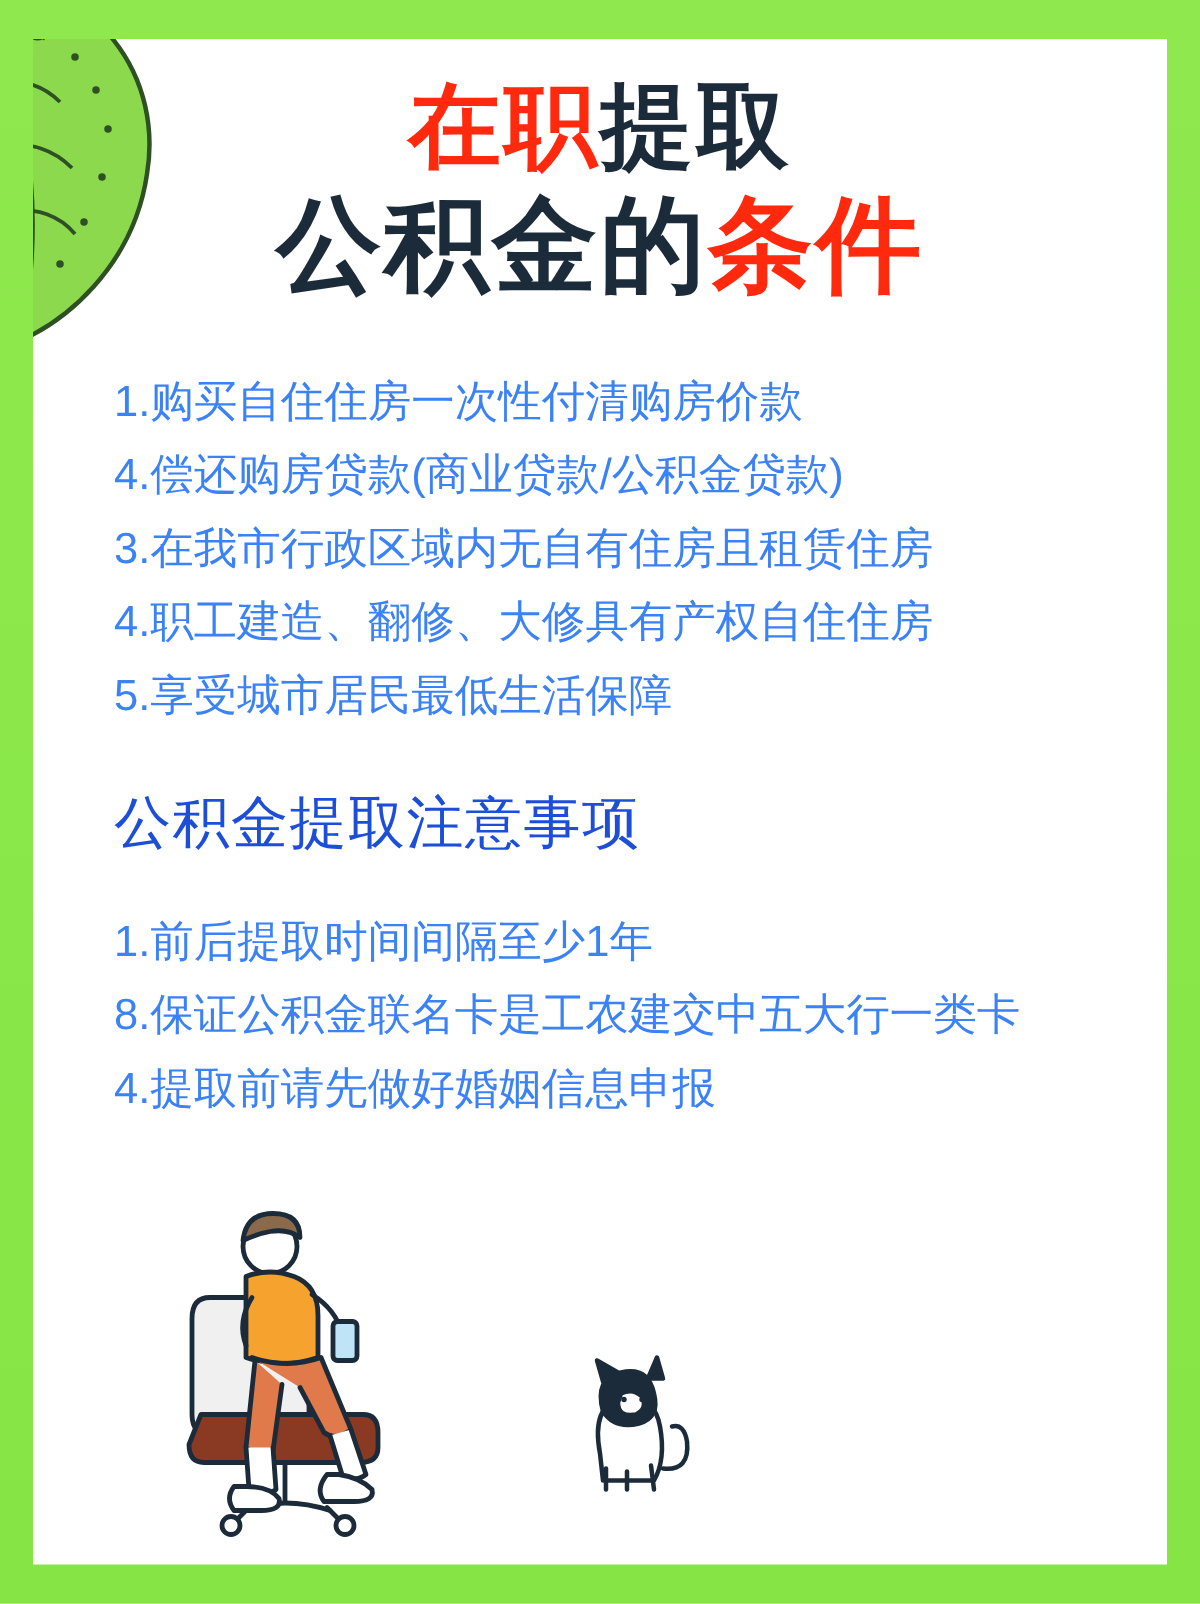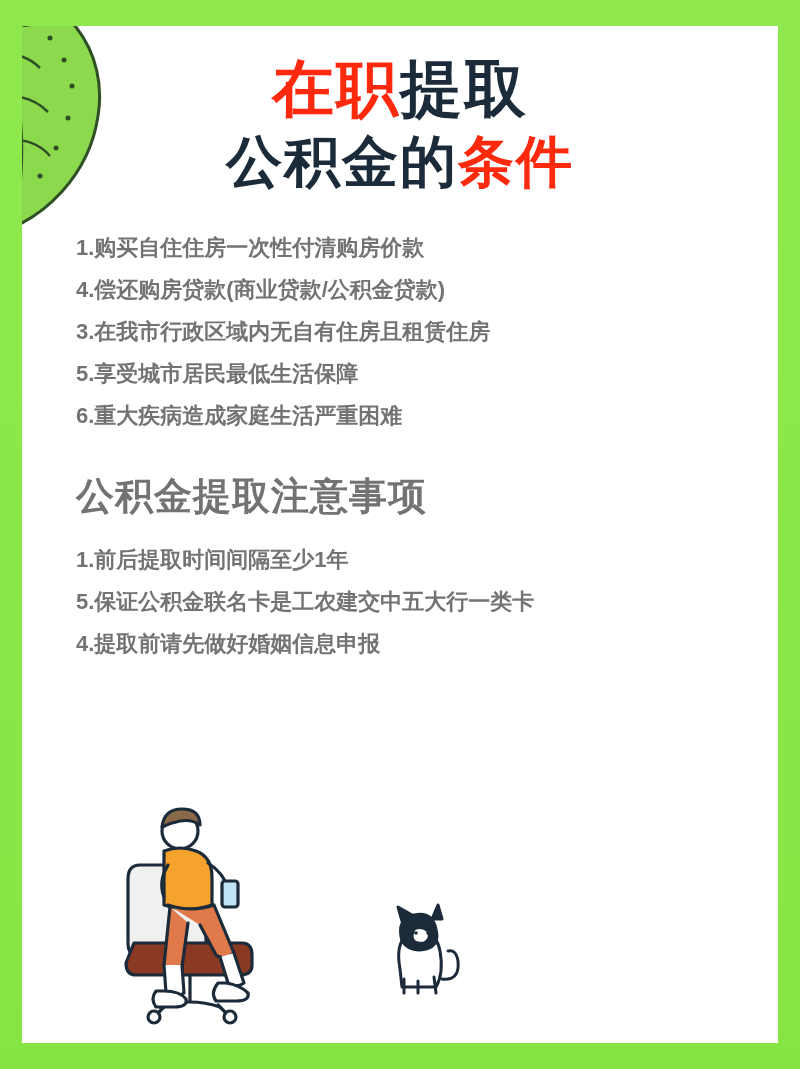--- a/index.html
+++ b/index.html
@@ -43,51 +43,51 @@
   .title-block {
     padding-top: 26px;
     text-align: center;
   }
   .title-line {
     font-weight: bold;
     letter-spacing: 2px;
     line-height: 1.18;
     white-space: nowrap;
   }
-  .title-line-1 { font-size: 62px; }
-  .title-line-2 { font-size: 56px; margin-top: 4px; }
+  .title-line-1 { font-size: 62px; font-family: Liberation Mono, monospace; }
+  .title-line-2 { font-size: 70px; margin-top: 4px; font-family: Liberation Mono, monospace; }
   .t-red { color: #ff2a0e; }
   .t-dark { color: #1c2b3a; }
 
   
   .list {
     margin: 42px 0 0 0;
     padding: 0 0 0 54px;
     list-style: none;
   }
   .list li {
-    font-size: 22px;
-    color: #737373;
+    font-size: 29px;
+    color: #3b82f6;
     line-height: 1.0;
     margin-bottom: 20px;
-    font-weight: 700;
+    font-weight: 400;
     white-space: nowrap;
   }
 
   .section-heading {
     margin: 44px 0 0 54px;
     font-size: 38px;
-    font-weight: bold;
-    color: #737373;
+    font-weight: normal;
+    color: #1d4ed8;
     letter-spacing: 1px;
     white-space: nowrap;
   }
 
   .list.second {
-    margin-top: 27px;
+    margin-top: 40px;
   }
 
   
   .illustration {
     position: absolute;
     left: 0;
     bottom: 10px;
     width: 100%;
     height: 240px;
   }
@@ -127,29 +127,29 @@
       </div>
       <div class="title-line title-line-2">
         <span class="t-dark">公积金的</span><span class="t-red">条件</span>
       </div>
     </div>
 
     <ul class="list">
       <li>1.购买自住住房一次性付清购房价款</li>
       <li>4.偿还购房贷款(商业贷款/公积金贷款)</li>
       <li>3.在我市行政区域内无自有住房且租赁住房</li>
+      <li>4.职工建造、翻修、大修具有产权自住住房</li>
       <li>5.享受城市居民最低生活保障</li>
-      <li>6.重大疾病造成家庭生活严重困难</li>
     </ul>
 
     <div class="section-heading">公积金提取注意事项</div>
 
     <ul class="list second">
       <li>1.前后提取时间间隔至少1年</li>
-      <li>5.保证公积金联名卡是工农建交中五大行一类卡</li>
+      <li>8.保证公积金联名卡是工农建交中五大行一类卡</li>
       <li>4.提取前请先做好婚姻信息申报</li>
     </ul>
 
     <svg class="illustration" viewBox="0 0 756 240">
       <g stroke="#1c2b3a" stroke-width="3.2" fill="none" stroke-linecap="round" stroke-linejoin="round">
 
         <path d="M118,72 q-12,0 -12,14 l0,64 q0,14 14,14 l52,0 q12,0 12,-14 l0,-64 q0,-14 -14,-14 z" fill="#f0f0f0"></path>
 
         <path d="M112,150 l108,0 q10,0 10,12 l0,10 q0,10 -12,10 l-104,0 q-10,0 -10,-12 z" fill="#8a3a22"></path>
 

